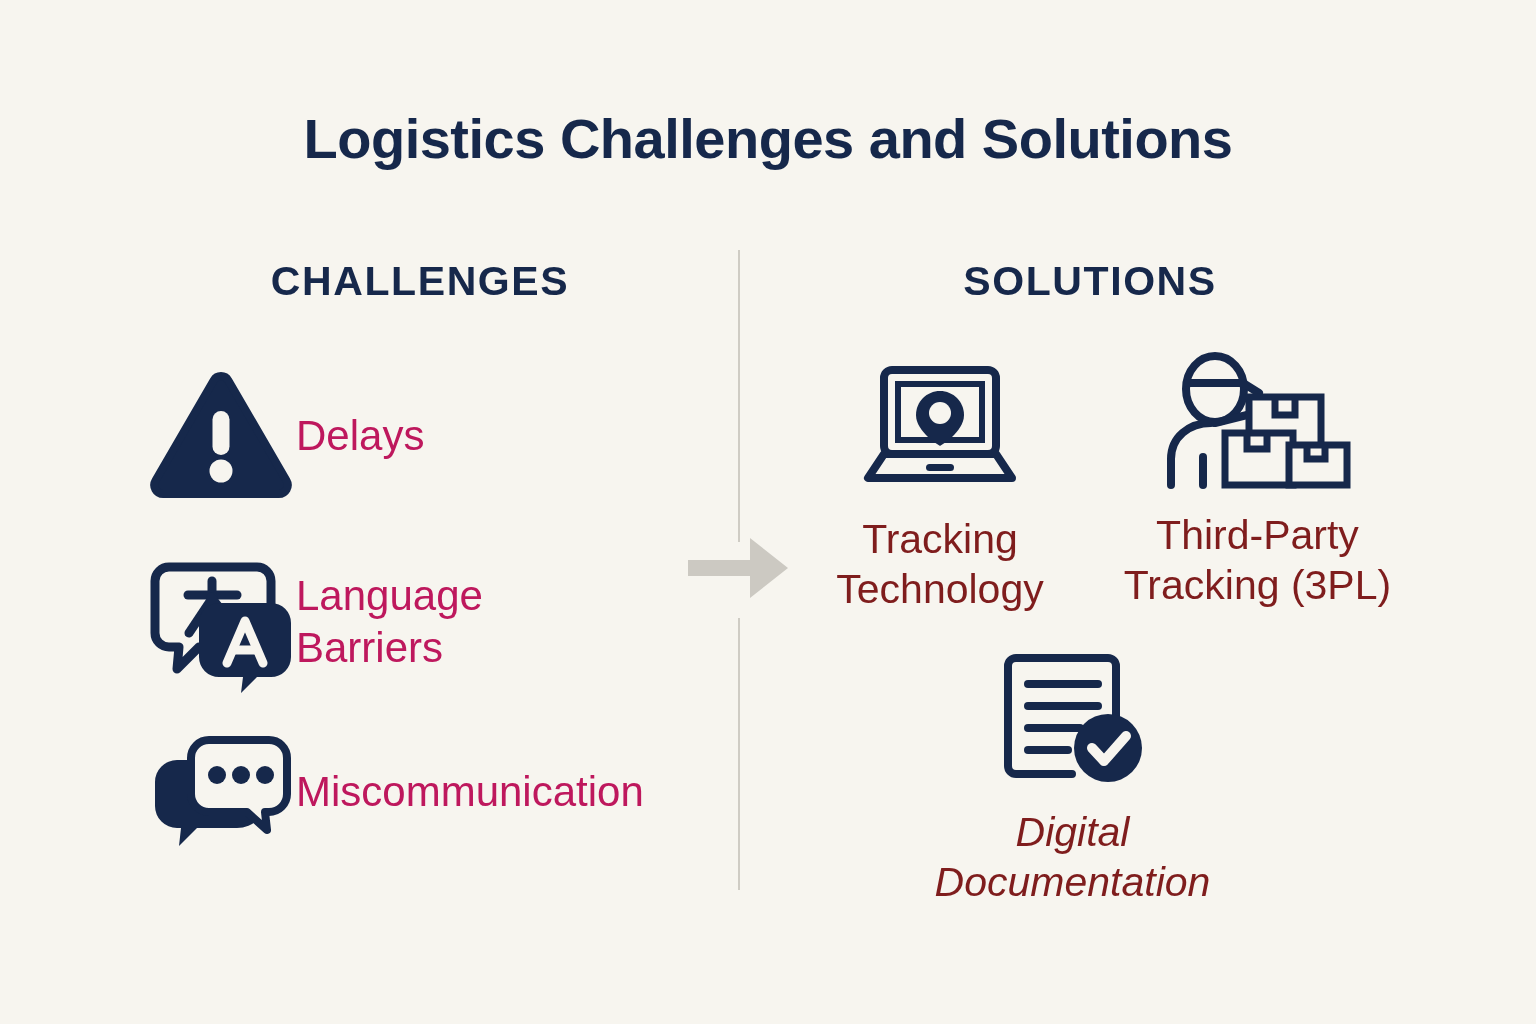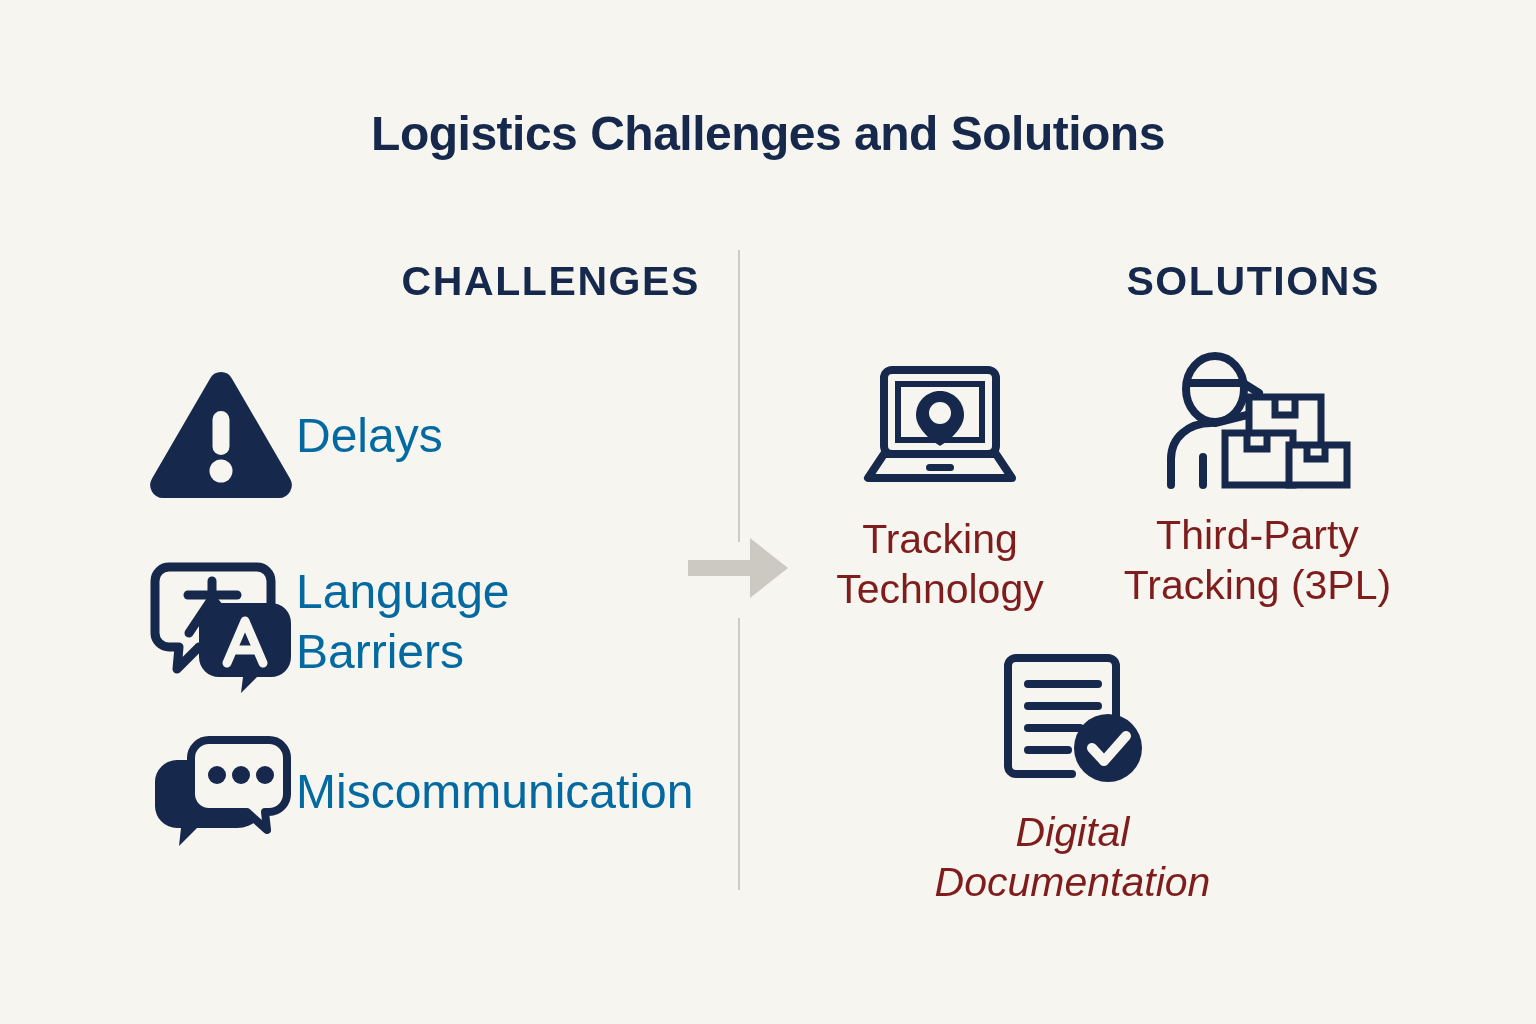--- a/index.html
+++ b/index.html
@@ -20,35 +20,35 @@
     height: 1024px;
   }
 
   
   .page-title {
     position: absolute;
     left: 0;
     top: 108px;
     width: 1536px;
     text-align: center;
-    font-size: 48px;
+    font-size: 56px;
     font-weight: bold;
     letter-spacing: -0.5px;
     color: #16284B;
     line-height: 1.1;
   }
 
   
   .col-heading {
     position: absolute;
     font-size: 41px;
     font-weight: bold;
     letter-spacing: 1.6px;
     color: #16284B;
-    text-align: right;
+    text-align: center;
   }
   .col-heading.challenges {
     left: 140px;
     top: 258px;
     width: 560px;
   }
   .col-heading.solutions {
     left: 800px;
     top: 258px;
     width: 580px;
@@ -82,23 +82,23 @@
     width: 580px;
   }
   .challenge-row .icon-slot {
     width: 150px;
     flex: 0 0 150px;
     display: flex;
     align-items: center;
     justify-content: center;
   }
   .challenge-row .label {
-    font-size: 48px;
+    font-size: 42px;
     line-height: 1.25;
-    color: #0369a1;
+    color: #be185d;
     white-space: pre-line;
   }
   .row-delays    { top: 366px; height: 140px; }
   .row-language  { top: 548px; height: 148px; }
   .row-miscomm   { top: 726px; height: 132px; }
 
   
   .solution-card {
     position: absolute;
     text-align: center;

